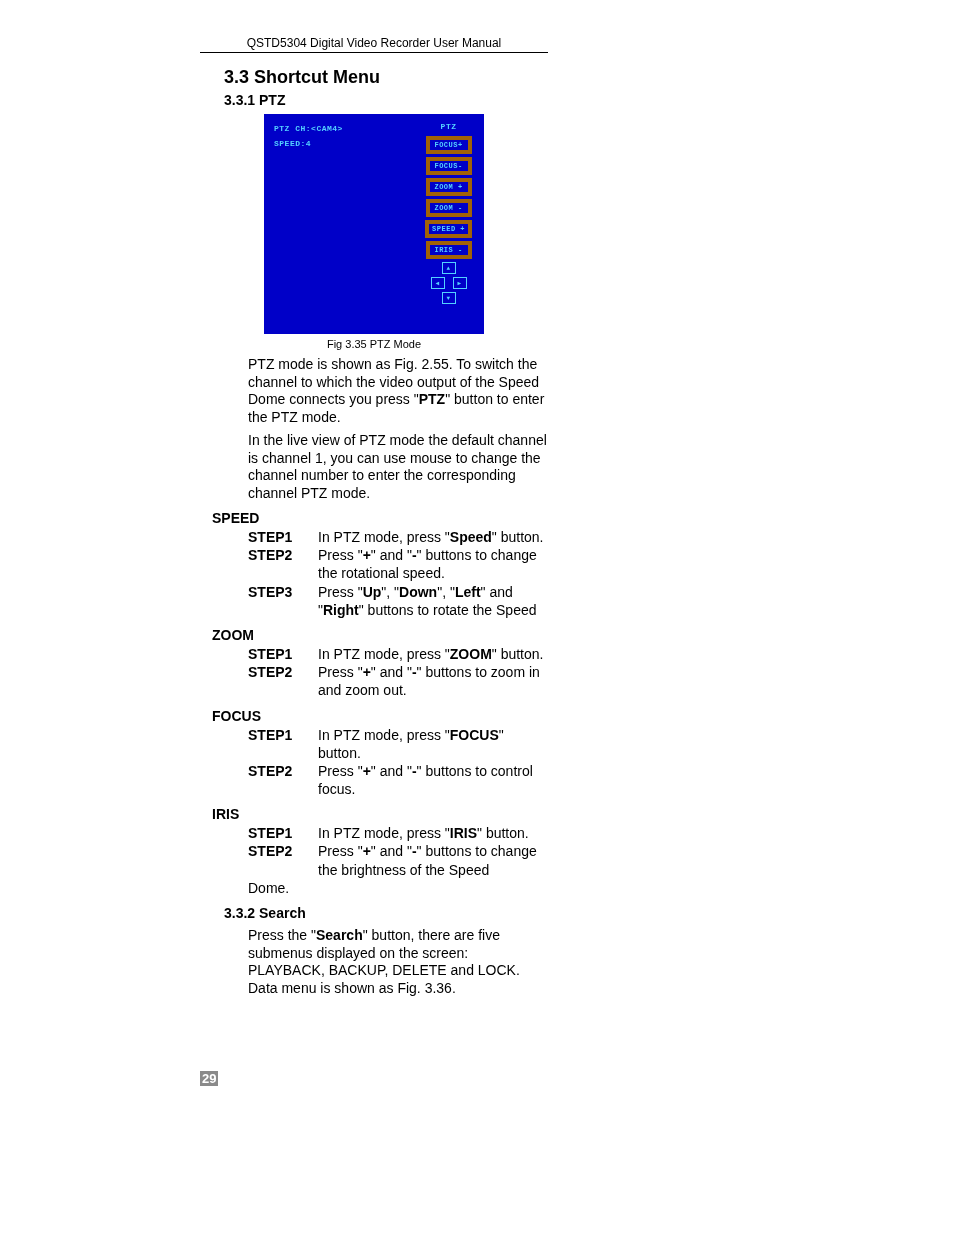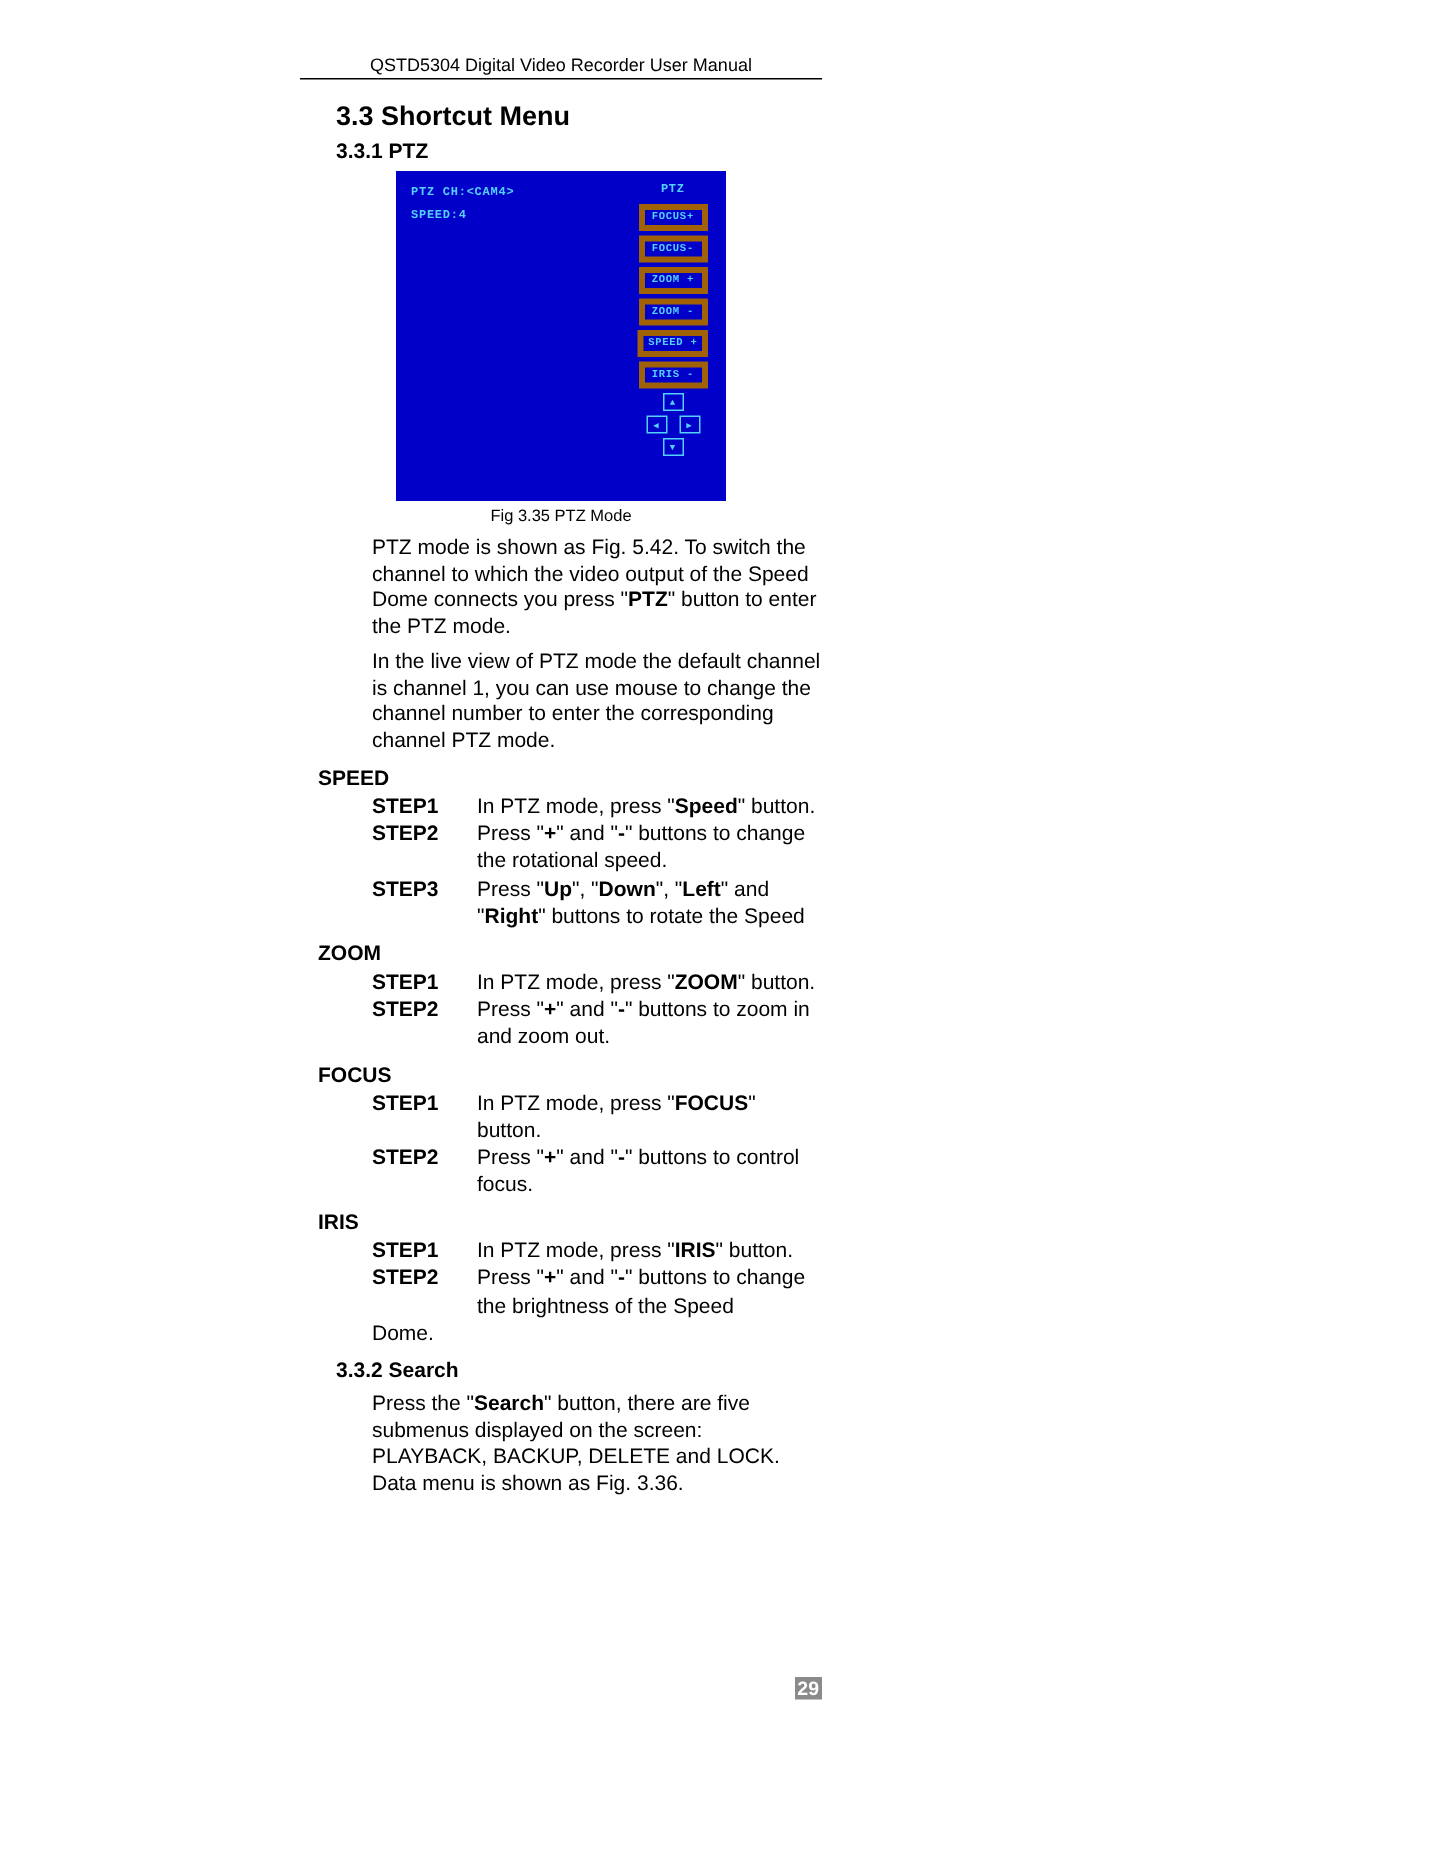--- a/index.html
+++ b/index.html
@@ -120,22 +120,22 @@
   }
   .steps .cont {
     margin: 0;
   }
   .sub2 {
     font-size: 14px;
     font-weight: bold;
     margin: 8px 0 2px 24px;
   }
   .page-num-wrap {
-    text-align: right;
-    margin-top: 120px;
+    text-align: left;
+    margin-top: 72px;
     margin-right: 0;
     text-decoration: underline;
   }
   .page-num-box {
     display: inline-block;
     background: #8a8a8a;
     color: #fff;
     font-weight: bold;
     font-size: 13px;
     padding: 0 2px;
@@ -170,21 +170,21 @@
           <div class="ptz-arrow">◀</div>
           <div class="ptz-arrow">▶</div>
         </div>
         <div class="ptz-arrow">▼</div>
       </div>
     </div>
   </div>
   <div class="caption">Fig 3.35 PTZ Mode</div>
 
   <p class="body-p">
-    <span>PTZ mode is shown as Fig. 5.42. To switch the channel to which the video output of the Speed Dome connects you press "</span><b>PTZ</b><span>" button to enter the PTZ mode.</span>
+    <span>PTZ mode is shown as Fig. 2.55. To switch the channel to which the video output of the Speed Dome connects you press "</span><b>PTZ</b><span>" button to enter the PTZ mode.</span>
   </p>
 
   <p class="body-p">In the live view of PTZ mode the default channel is channel 1, you can use mouse to change the channel number to enter the corresponding channel PTZ mode.</p>
 
   <div class="label-head">SPEED</div>
   <div class="steps">
     <div class="row">
         <span class="step-label">STEP1</span>
         <span class="step-text"><span>In PTZ mode, press "</span><b>Speed</b><span>" button.</span></span>
       </div>

